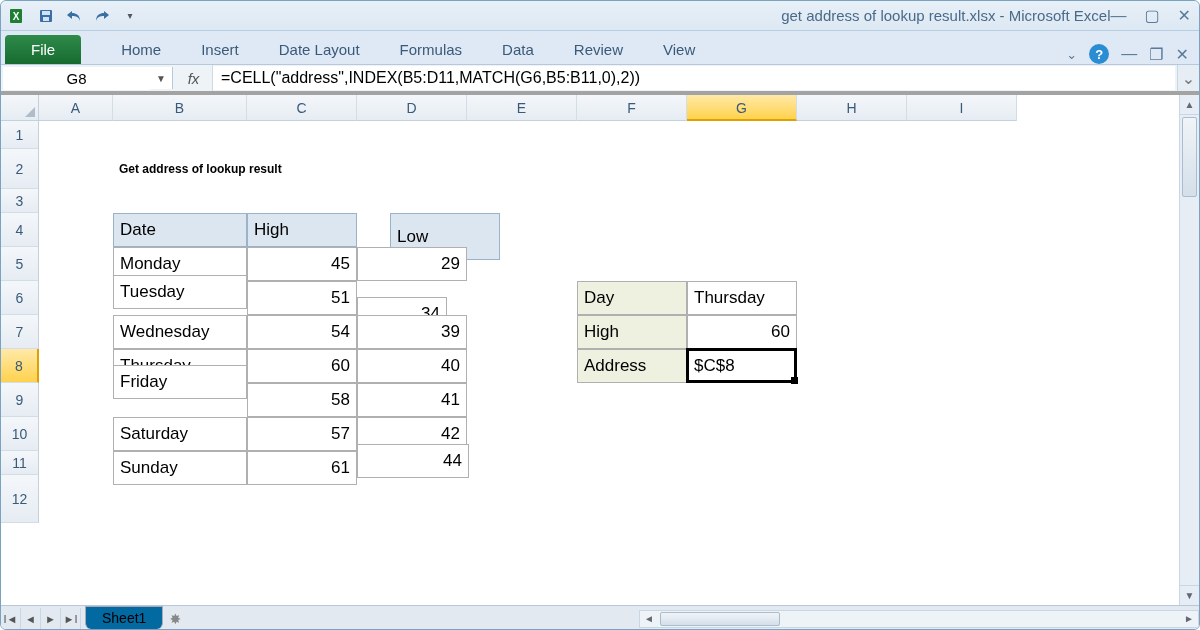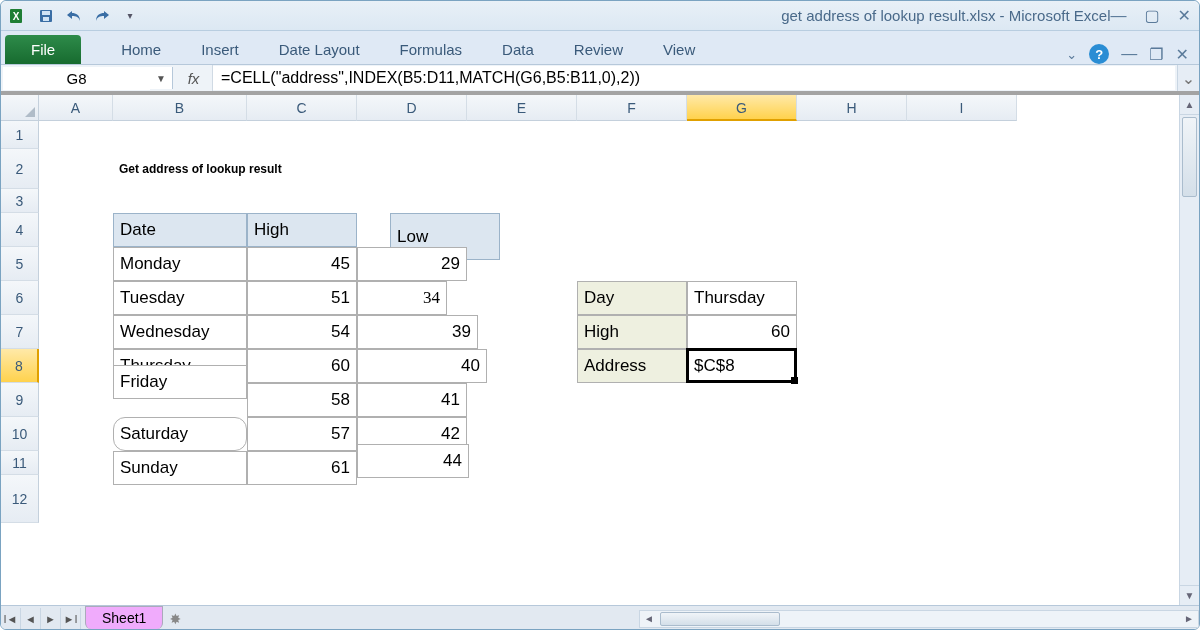--- a/index.html
+++ b/index.html
@@ -58,21 +58,21 @@
 .vscroll { width:20px; background:#e6edf5; border-left:1px solid #c9d6e3; display:flex; flex-direction:column; }
 .vscroll .arr { height:20px; display:flex; align-items:center; justify-content:center; color:#667; cursor:pointer; border-bottom:1px solid #c9d6e3; font-size:10px; }
 .vscroll .arr:last-child { border-top:1px solid #c9d6e3; border-bottom:none; }
 .vscroll .track { flex:1; position:relative; }
 .vscroll .thumb { position:absolute; top:2px; left:2px; right:2px; height:80px; background:linear-gradient(#f0f4f8,#d4dfe9); border:1px solid #aabccd; border-radius:2px; cursor:pointer; }
 
 
 .sheetbar { height:26px; background:#e2e9f1; border-top:1px solid #b6c8da; display:flex; align-items:center; font-size:13px; border-radius:0 0 6px 6px; }
 .sheetbar .nav { display:flex; gap:0; }
 .sheetbar .nav span { width:20px; text-align:center; color:#555; cursor:pointer; border-right:1px solid #c9d6e3; line-height:22px; font-size:11px; }
-.sheetbar .tab { background:#f0abfc; border:1px solid #aab; border-bottom:none; padding:3px 16px; margin-left:4px; border-radius:0 0 6px 6px; transform:translateY(-1px); cursor:pointer; font-size:14px; }
+.sheetbar .tab { background:#0369a1; border:1px solid #aab; border-bottom:none; padding:3px 16px; margin-left:4px; border-radius:0 0 6px 6px; transform:translateY(-1px); cursor:pointer; font-size:14px; }
 .sheetbar .newsheet { margin-left:6px; color:#888; cursor:pointer; font-size:14px; }
 .sheetbar .hscroll { margin-left:auto; width:560px; height:18px; background:#eef3f8; border:1px solid #c9d6e3; display:flex; align-items:center; }
 .sheetbar .hscroll .arr { width:18px; text-align:center; color:#667; cursor:pointer; font-size:10px; }
 .sheetbar .hscroll .track { flex:1; position:relative; height:100%; }
 .sheetbar .hscroll .thumb { position:absolute; left:2px; top:1px; bottom:1px; width:120px; background:linear-gradient(#f0f4f8,#d4dfe9); border:1px solid #aabccd; border-radius:2px; cursor:pointer; }
 .leftcol { display:flex; flex-direction:column; }
 .sheetgrid { flex:1; position:relative; overflow:hidden; }
 </style>
 </head>
 <body>
@@ -173,33 +173,33 @@
         <div class="colh" style="width: 110px;">I</div>
       </div>
     <div class="cells" id="cells">
         <div class="cell title" style="left: 74px; top: 28px; width: 464px; height: 40px;">Get address of lookup result</div>
         <div class="cell hdr" style="left: 74px; top: 92px; width: 134px; height: 34px;">Date</div>
         <div class="cell hdr" style="left: 208px; top: 92px; width: 110px; height: 34px;">High</div>
         <div class="cell hdr" style="left: 318px; top: 92px; width: 110px; height: 47px; margin-left: 33px;">Low</div>
         <div class="cell tbl" style="left: 74px; top: 126px; width: 134px; height: 34px;">Monday</div>
         <div class="cell tbl right" style="left: 208px; top: 126px; width: 110px; height: 34px;">45</div>
         <div class="cell tbl right" style="left: 318px; top: 126px; width: 110px; height: 34px;">29</div>
-        <div class="cell tbl" style="left: 74px; top: 160px; width: 134px; height: 34px;">Tuesday</div>
+        <div class="cell tbl" style="left: 74px; top: 154px; width: 134px; height: 34px;">Tuesday</div>
         <div class="cell tbl right" style="left: 208px; top: 160px; width: 110px; height: 34px;">51</div>
-        <div class="cell tbl right" style="left: 318px; top: 160px; width: 90px; height: 34px; font-family: Liberation Serif, serif;">34</div>
+        <div class="cell tbl right" style="left: 318px; top: 176px; width: 90px; height: 34px;">34</div>
         <div class="cell tbl" style="left: 74px; top: 194px; width: 134px; height: 34px;">Wednesday</div>
         <div class="cell tbl right" style="left: 208px; top: 194px; width: 110px; height: 34px;">54</div>
-        <div class="cell tbl right" style="left: 318px; top: 194px; width: 121px; height: 34px;">39</div>
+        <div class="cell tbl right" style="left: 318px; top: 194px; width: 110px; height: 34px;">39</div>
         <div class="cell tbl" style="left: 74px; top: 228px; width: 134px; height: 34px;">Thursday</div>
         <div class="cell tbl right" style="left: 208px; top: 228px; width: 110px; height: 34px;">60</div>
-        <div class="cell tbl right" style="left: 318px; top: 228px; width: 130px; height: 34px;">40</div>
+        <div class="cell tbl right" style="left: 318px; top: 228px; width: 110px; height: 34px;">40</div>
         <div class="cell tbl" style="left: 74px; top: 244px; width: 134px; height: 34px;">Friday</div>
         <div class="cell tbl right" style="left: 208px; top: 262px; width: 110px; height: 34px;">58</div>
         <div class="cell tbl right" style="left: 318px; top: 262px; width: 110px; height: 34px;">41</div>
-        <div class="cell tbl" style="left: 74px; top: 296px; width: 134px; height: 34px; border-radius: 12px;">Saturday</div>
+        <div class="cell tbl" style="left: 74px; top: 296px; width: 134px; height: 34px;">Saturday</div>
         <div class="cell tbl right" style="left: 208px; top: 296px; width: 110px; height: 34px;">57</div>
         <div class="cell tbl right" style="left: 318px; top: 296px; width: 110px; height: 34px;">42</div>
         <div class="cell tbl" style="left: 74px; top: 330px; width: 134px; height: 34px;">Sunday</div>
         <div class="cell tbl right" style="left: 208px; top: 330px; width: 110px; height: 34px;">61</div>
         <div class="cell tbl right" style="left: 318px; top: 323px; width: 112px; height: 34px; text-align: center;">44</div>
         <div class="cell lookhdr" style="left: 538px; top: 160px; width: 110px; height: 34px;">Day</div>
         <div class="cell lookval" style="left: 648px; top: 160px; width: 110px; height: 34px;">Thursday</div>
         <div class="cell lookhdr" style="left: 538px; top: 194px; width: 110px; height: 34px;">High</div>
         <div class="cell lookval right" style="left: 648px; top: 194px; width: 110px; height: 34px;">60</div>
         <div class="cell lookhdr" style="left: 538px; top: 228px; width: 110px; height: 34px;">Address</div>

